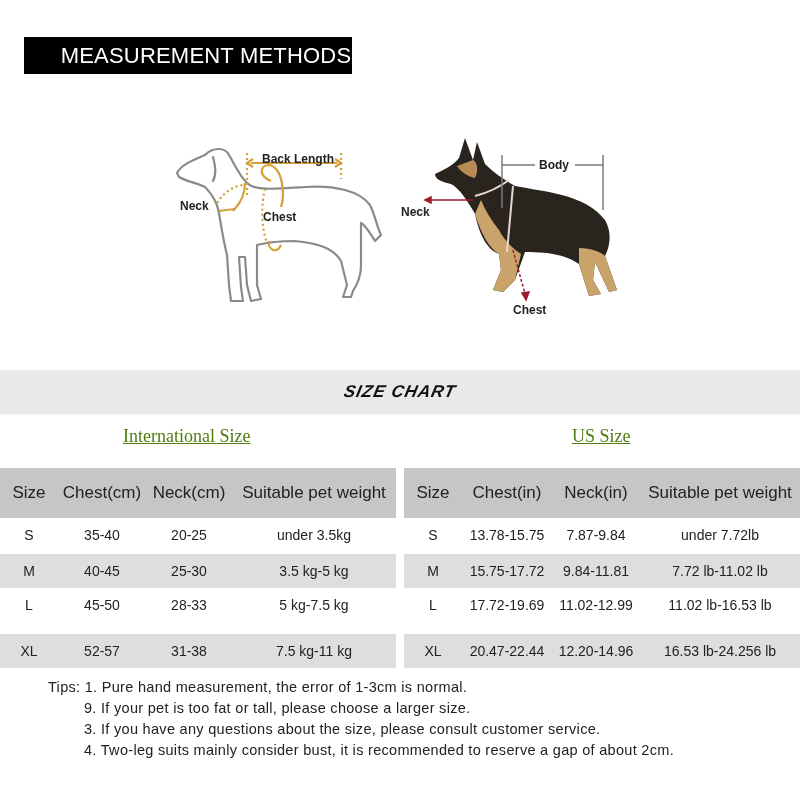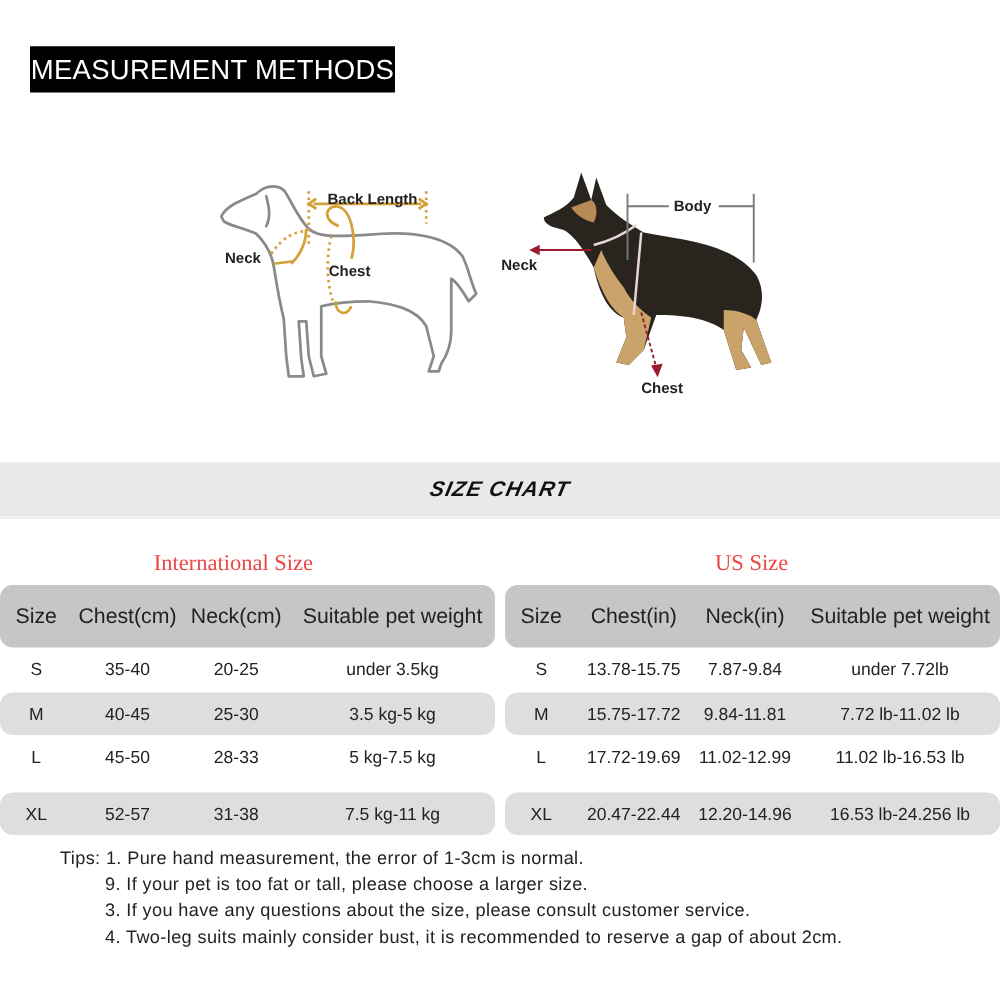--- a/index.html
+++ b/index.html
@@ -1,25 +1,25 @@
 <!DOCTYPE html>
 <html><head>
 <meta charset="utf-8">
 <style>
   html, body { margin:0; padding:0; }
   body { width:800px; height:800px; background:#ffffff; position:relative; overflow:hidden; font-family:"Liberation Sans", sans-serif; color:#222; }
-  .mm-title { position:absolute; left:24px; top:37px; width:292px; height:37px; background:#000; color:#fff; font-size:22px; line-height:37px; text-align:center; letter-spacing:0.2px; }
+  .mm-title { position:absolute; left:24px; top:37px; width:292px; height:37px; background:#000; color:#fff; font-size:22px; line-height:37px; text-align:center; letter-spacing:0.2px;padding-left:36px; }
   .fig { position:absolute; }
   .fig-left { left:165px; top:135px; width:225px; height:180px; }
   .fig-right { left:395px; top:130px; width:250px; height:195px; }
   .band { position:absolute; left:0; top:370px; width:800px; height:43px; background:#e9e9e9; border-bottom:2px solid #f2f2f2; }
   .band-title { position:absolute; left:0; top:0; width:800px; height:43px; line-height:43px; text-align:center; font-size:17px; font-weight:bold; font-style:italic; letter-spacing:1px; color:#111; transform:skewX(-12deg); }
-  .tbl-title { position:absolute; top:440px; font-family:"Liberation Serif", serif; font-size:18px; color:#ef4444; }
+  .tbl-title { position:absolute; top:426px; font-family:"Liberation Serif", serif; font-size:18px; color:#4d7c0f;text-decoration:underline; }
   .tbl { position:absolute; top:468px; }
-  .row { display:flex; height:34px; align-items:center;border-radius:10px; }
+  .row { display:flex; height:34px; align-items:center; }
   .row.hdr { height:50px; background:#c6c6c6; font-size:17px; color:#1a1a1a; }
   .row.shade { background:#dedede;margin-top:12px; }
   .row.gap-top { margin-top:2px; }
   .cell { text-align:center; font-size:14px; color:#222; }
   .row.hdr .cell { font-size:17px; }
   .tips { position:absolute; left:48px; top:677px; font-size:14.5px; color:#222; line-height:21px; letter-spacing:0.3px; }
   .tips .line { white-space:nowrap; }
   .tips .indent { padding-left:36px; }
 </style>
 </head>

